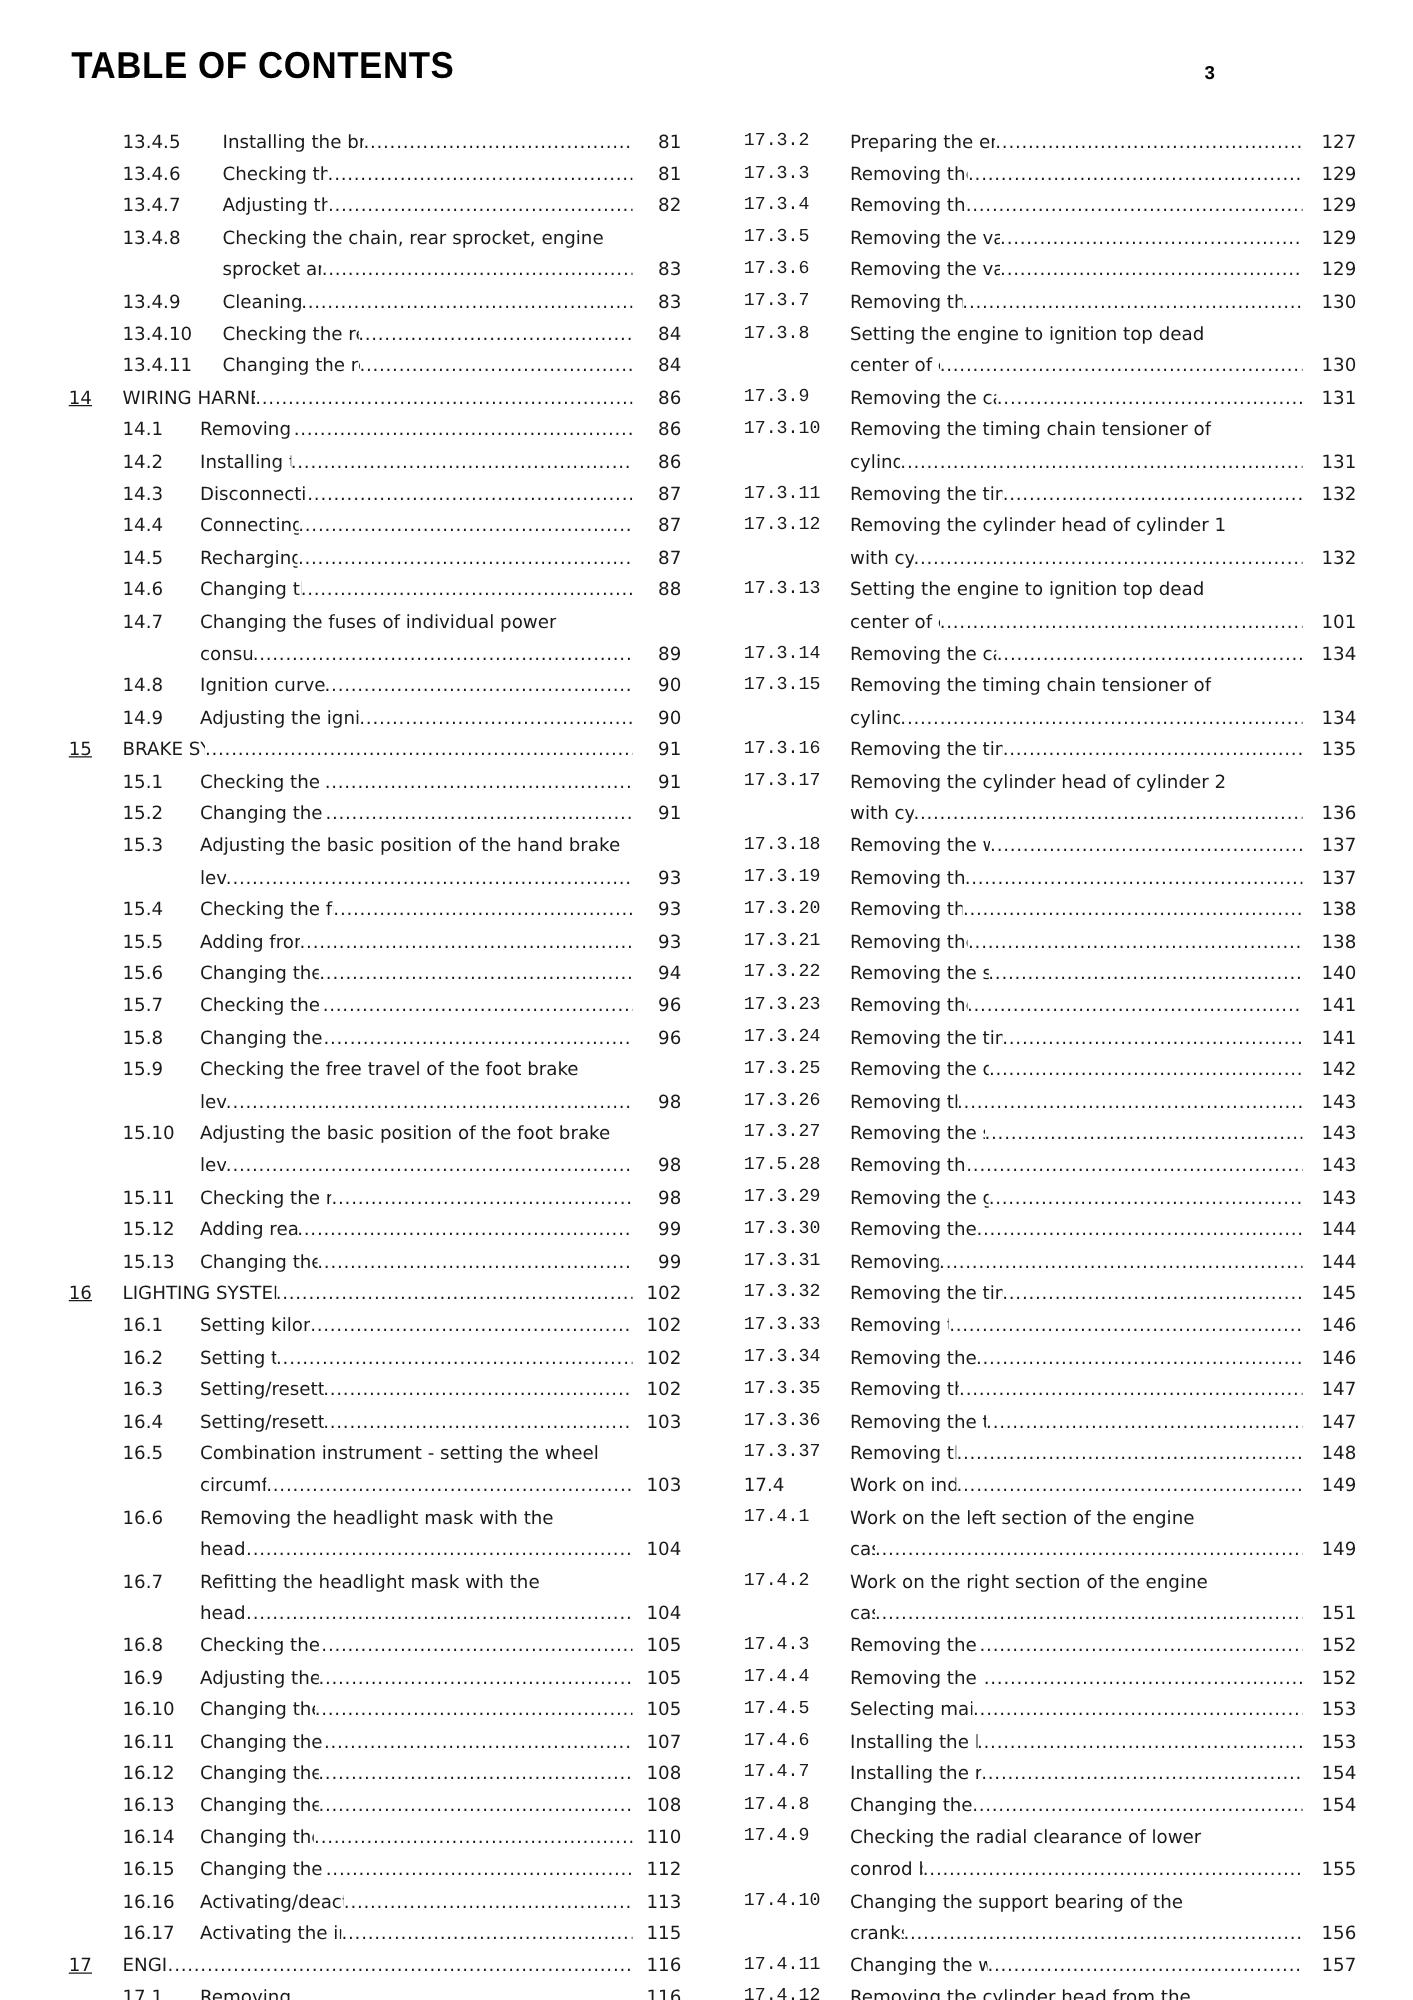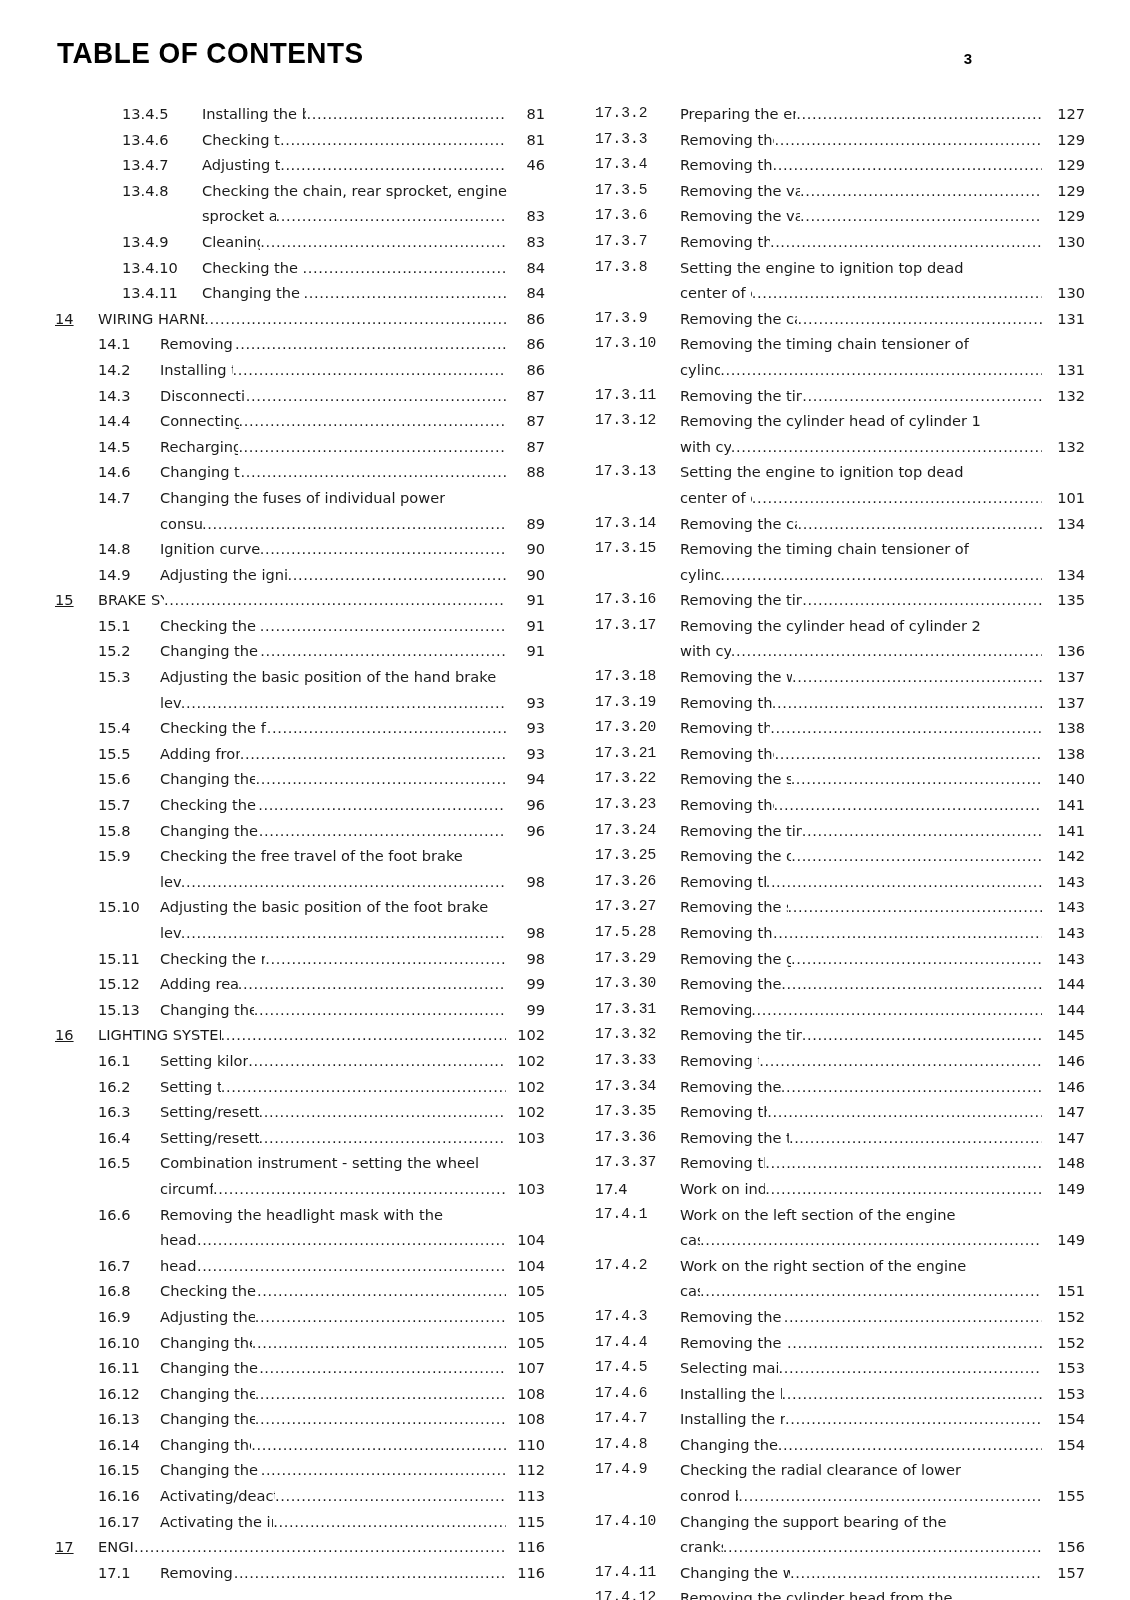--- a/index.html
+++ b/index.html
@@ -116,21 +116,21 @@
     display: flex;
     align-items: flex-end;
     width: 100%;
   }
 
   
   .lvl1 > .toc-num { width: 43px; text-decoration: underline; }
   .lvl1 .toc-page  { width: 34px; }
   .lvl2 > .toc-num { width: 62px; margin-left: 43px; }
   .lvl2 .toc-page  { width: 34px; }
-  .lvl3 > .toc-num { width: 80px; margin-left: 67px; }
+  .lvl3 > .toc-num { width: 80px; margin-left: 43px; }
   .lvl3 .toc-page  { width: 34px; }
   .col-right .lvl2 > .toc-num { width: 85px; margin-left: 0px; }
   .col-right .lvl3 > .toc-num { width: 85px; margin-left: 0px; font-family: Liberation Mono, monospace; }
   .col-right .toc-page { width: 38px; }
 </style>
 </head>
 <body>
 
 <div class="page">
 
@@ -160,21 +160,21 @@
               <span class="toc-page">81</span>
             </div>
           </div>
         </div>
         <div class="toc-entry lvl3">
           <span class="toc-num">13.4.7</span>
           <div class="toc-body">
             <div class="toc-line">
               <span class="toc-text">Adjusting the chain tension</span>
               <span class="toc-dots"></span>
-              <span class="toc-page">46</span>
+              <span class="toc-page">82</span>
             </div>
           </div>
         </div>
         <div class="toc-entry lvl3">
           <span class="toc-num">13.4.8</span>
           <div class="toc-body">
             <div class="toc-cont">
               <span class="toc-text">Checking the chain, rear sprocket, engine</span>
             </div>
             <div class="toc-line">
@@ -538,20 +538,23 @@
             <div class="toc-line">
               <span class="toc-text">headlight</span>
               <span class="toc-dots"></span>
               <span class="toc-page">104</span>
             </div>
           </div>
         </div>
         <div class="toc-entry lvl2">
           <span class="toc-num">16.7</span>
           <div class="toc-body">
+            <div class="toc-cont">
+              <span class="toc-text">Refitting the headlight mask with the</span>
+            </div>
             <div class="toc-line">
               <span class="toc-text">headlight</span>
               <span class="toc-dots"></span>
               <span class="toc-page">104</span>
             </div>
           </div>
         </div>
         <div class="toc-entry lvl2">
           <span class="toc-num">16.8</span>
           <div class="toc-body">

